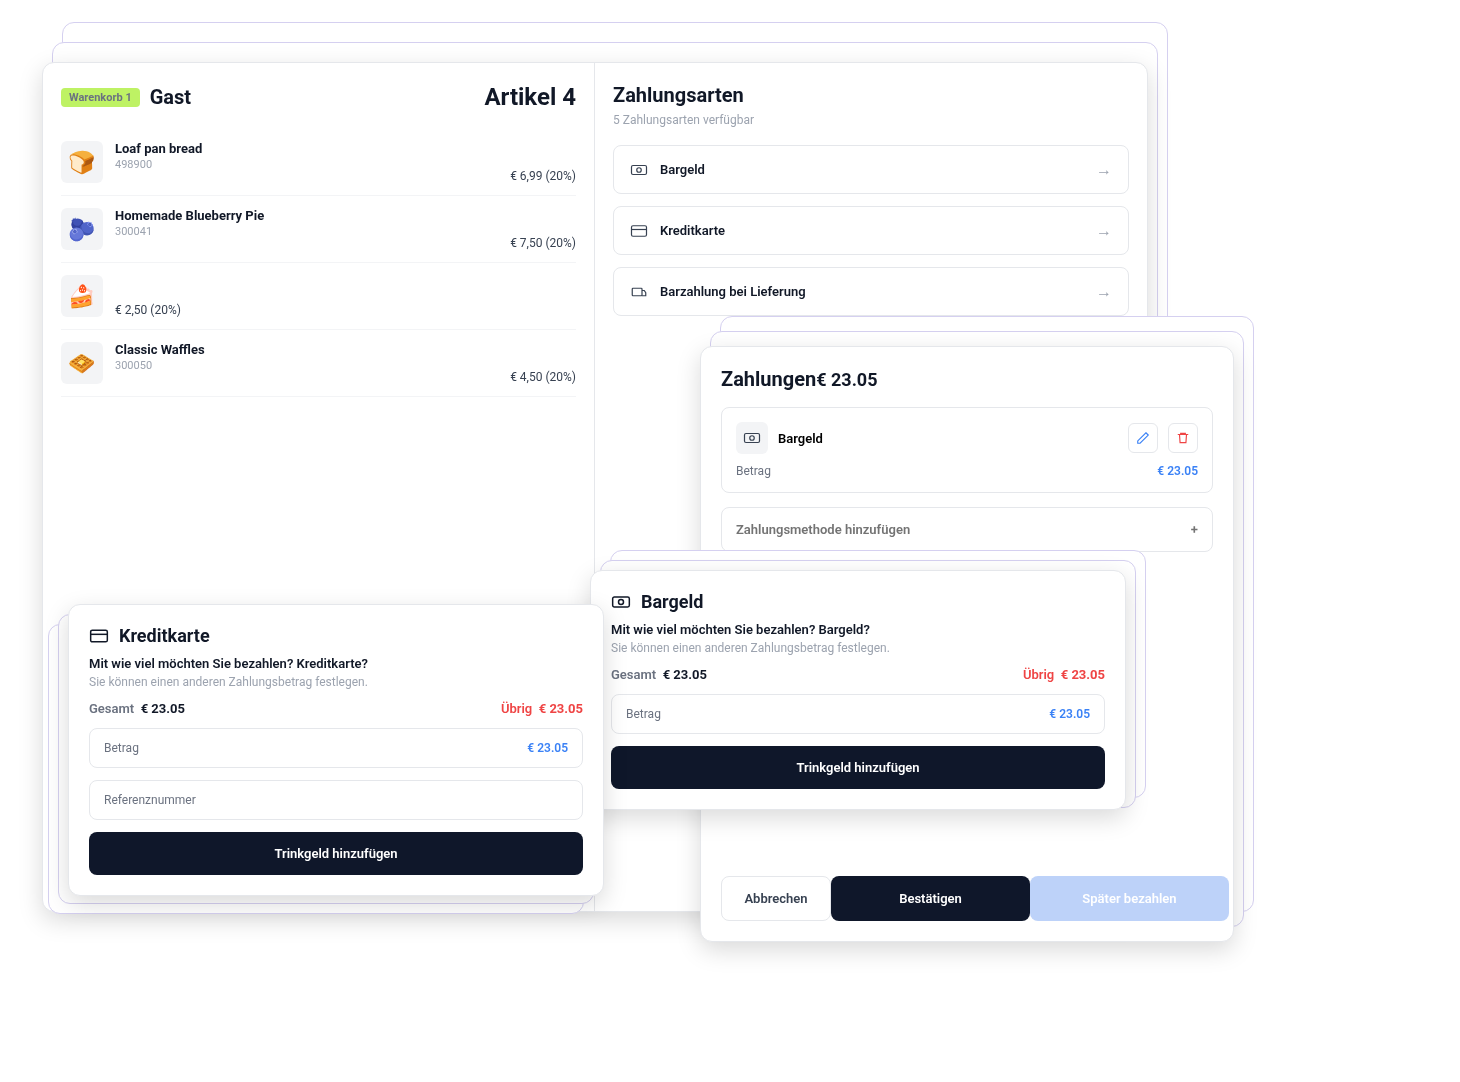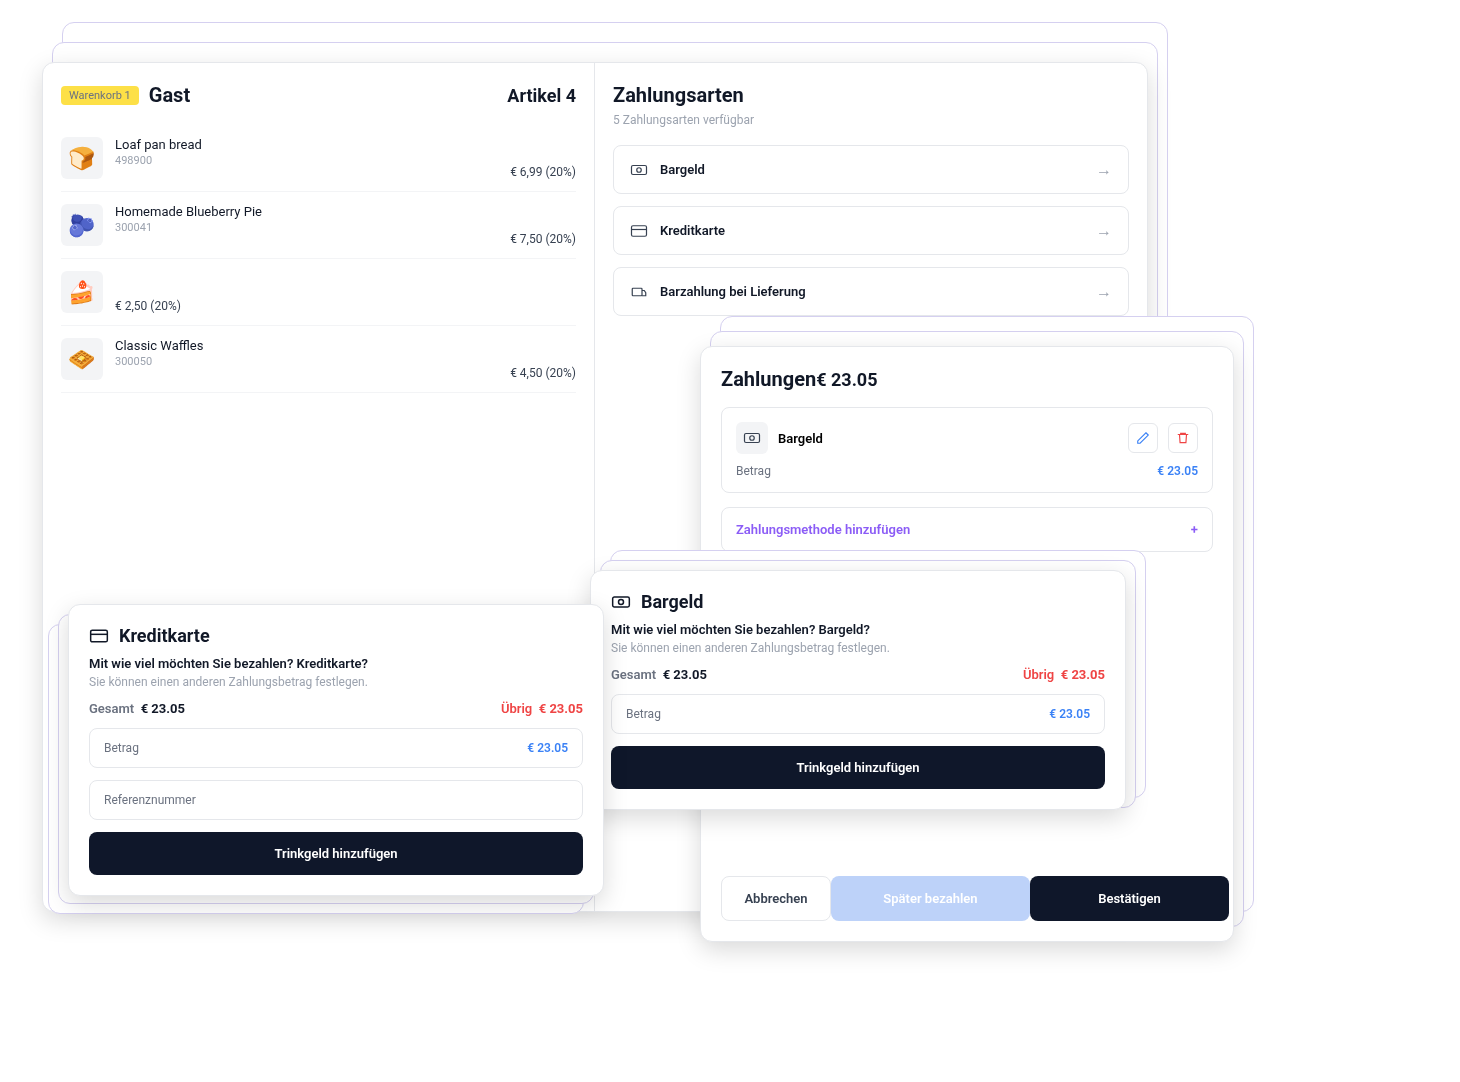--- a/index.html
+++ b/index.html
@@ -9,28 +9,28 @@
 
 
 .main-card{position:absolute;left:42px;top:62px;width:1106px;height:850px;display:flex}
 .main-stack1{left:62px;top:22px;width:1106px;height:850px}
 .main-stack2{left:52px;top:42px;width:1106px;height:850px}
 
 .left-pane{width:50%;border-right:1px solid #e5e7eb;padding:20px 18px;position:relative}
 .right-pane{width:50%;padding:20px 18px}
 
 .cart-header{display:flex;align-items:center;gap:10px;margin-bottom:18px}
-.cart-badge{background:#fde047;color:#6b7280;font-size:11px;font-weight:400;padding:3px 8px;border-radius:4px}
+.cart-badge{background:#bef264;color:#6b7280;font-size:11px;font-weight:700;padding:3px 8px;border-radius:4px}
 .cart-title{font-size:20px;font-weight:700;color:#111827;flex:1}
-.cart-count{font-size:18px;font-weight:700;color:#111827}
+.cart-count{font-size:24px;font-weight:700;color:#111827}
 
 .item-row{display:flex;gap:12px;padding:12px 0;border-bottom:1px solid #f3f4f6}
 .item-thumb{width:42px;height:42px;background:#f3f4f6;border-radius:6px;display:flex;align-items:center;justify-content:center;font-size:22px}
 .item-info{flex:1}
-.item-name{font-size:13px;font-weight:400;color:#111827;margin-bottom:2px}
+.item-name{font-size:13px;font-weight:700;color:#111827;margin-bottom:2px}
 .item-sku{font-size:11px;color:#9ca3af}
 .item-price{font-size:12px;color:#374151;align-self:flex-end}
 
 .totals{position:absolute;bottom:18px;left:18px;right:18px}
 .total-row{display:flex;justify-content:space-between;font-size:12px;padding:4px 0;color:#374151}
 .total-row.red{color:#ef4444}
 .total-row.blue{color:#3b82f6}
 .grand{font-size:16px;font-weight:700;color:#111827;padding:6px 0}
 .icon-btn{color:#ef4444}
 .icon-btn.blue{color:#3b82f6}
@@ -52,21 +52,21 @@
 .payments-total{font-size:18px;font-weight:700;color:#111827}
 
 .payment-block{border:1px solid #e5e7eb;border-radius:8px;padding:14px;margin-bottom:14px}
 .payment-block-head{display:flex;align-items:center;gap:10px;margin-bottom:10px}
 .payment-icon-box{width:32px;height:32px;background:#f3f4f6;border-radius:6px;display:flex;align-items:center;justify-content:center}
 .payment-name{font-size:13px;font-weight:600;flex:1}
 .tiny-btn{width:30px;height:30px;border:1px solid #e5e7eb;border-radius:6px;display:flex;align-items:center;justify-content:center;cursor:pointer}
 .payment-sub-row{display:flex;justify-content:space-between;font-size:12px;color:#6b7280}
 .payment-sub-row .val{color:#3b82f6;font-weight:600}
 
-.add-payment{border:1px solid #e5e7eb;border-radius:8px;padding:14px;display:flex;justify-content:space-between;align-items:center;color:#8b5cf6;font-size:13px;font-weight:600;cursor:pointer}
+.add-payment{border:1px solid #e5e7eb;border-radius:8px;padding:14px;display:flex;justify-content:space-between;align-items:center;color:#737373;font-size:13px;font-weight:600;cursor:pointer}
 
 .footer-btns{position:absolute;bottom:20px;left:20px;right:4px;display:flex;}
 .btn{flex:1;padding:14px;border-radius:8px;font-size:13px;font-weight:600;text-align:center;cursor:pointer;border:none}
 .btn.outline{background:#fff;border:1px solid #e5e7eb;color:#374151;flex:0 0 110px}
 .btn.light{background:#bdd2f9;color:#fff}
 .btn.dark{background:#0f172a;color:#fff}
 
 
 .cash-card{position:absolute;left:590px;top:570px;width:536px;padding:20px}
 .cash-stack1{left:610px;top:550px;width:536px;height:248px}
@@ -248,22 +248,22 @@
         <span>Betrag</span>
         <span class="val">€ 23.05</span>
       </div>
   </div>
   <div class="add-payment">
     <span>Zahlungsmethode hinzufügen</span>
     <span>+</span>
   </div>
   <div class="footer-btns">
     <button class="btn outline">Abbrechen</button>
+    <button class="btn dark">Bestätigen</button>
     <button class="btn light">Später bezahlen</button>
-    <button class="btn dark">Bestätigen</button>
   </div>
 </div>
 
 <div class="stack-shadow cash-stack1"></div>
 <div class="stack-shadow cash-stack2"></div>
 <div class="card cash-card">
   <div class="dialog-head">
     <span>
         <svg width="20" height="20" viewBox="0 0 24 24" fill="none" stroke="#111827" stroke-width="1.8">
           <rect x="2" y="6" width="20" height="12" rx="2"></rect>

